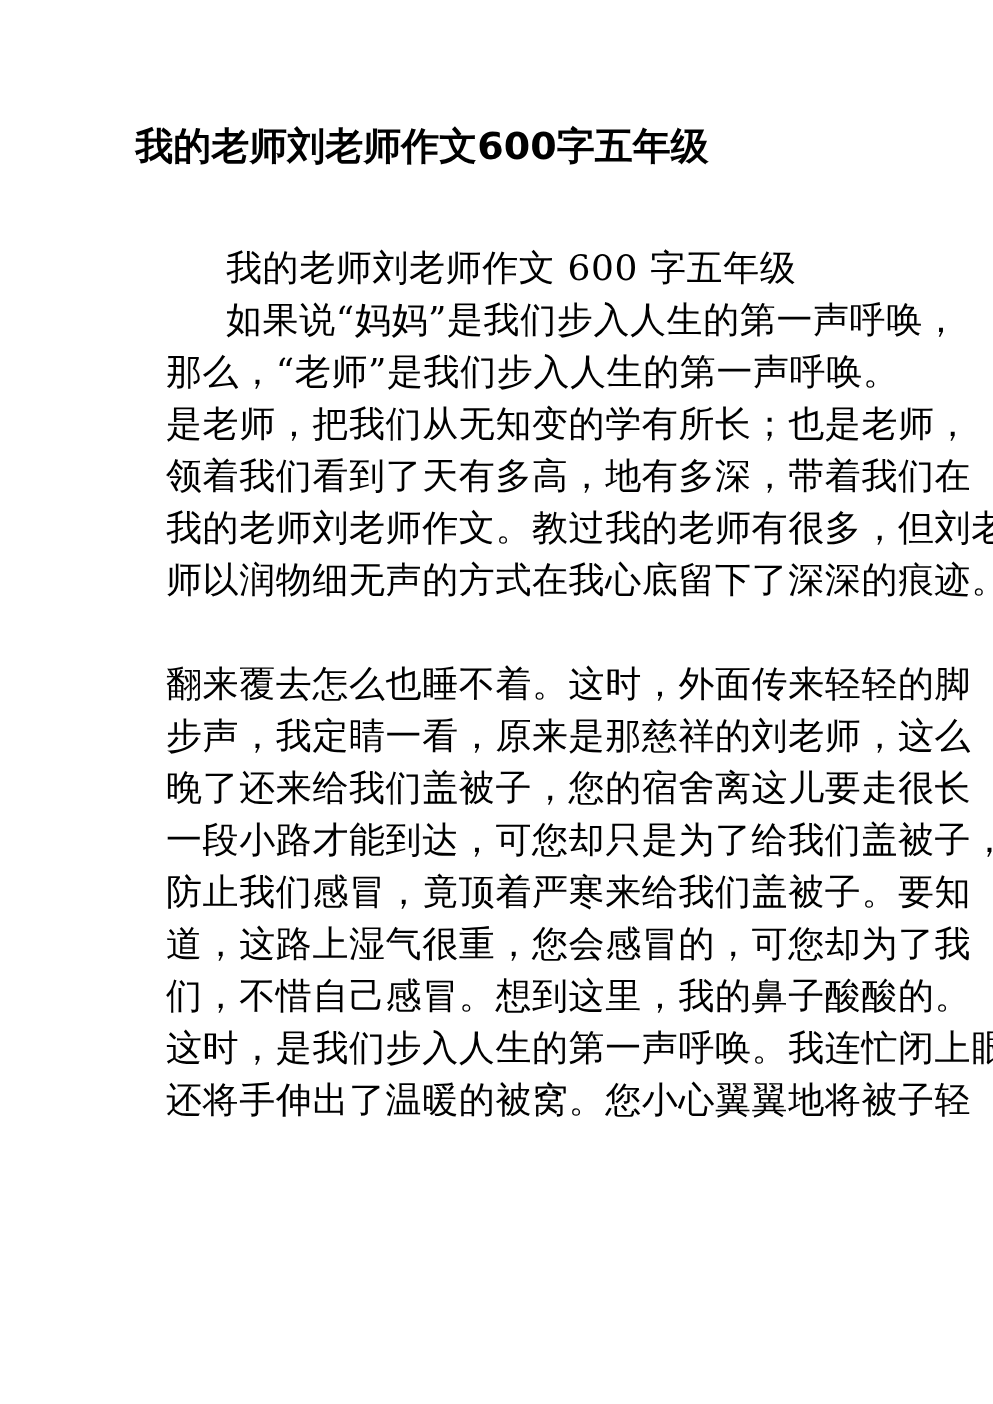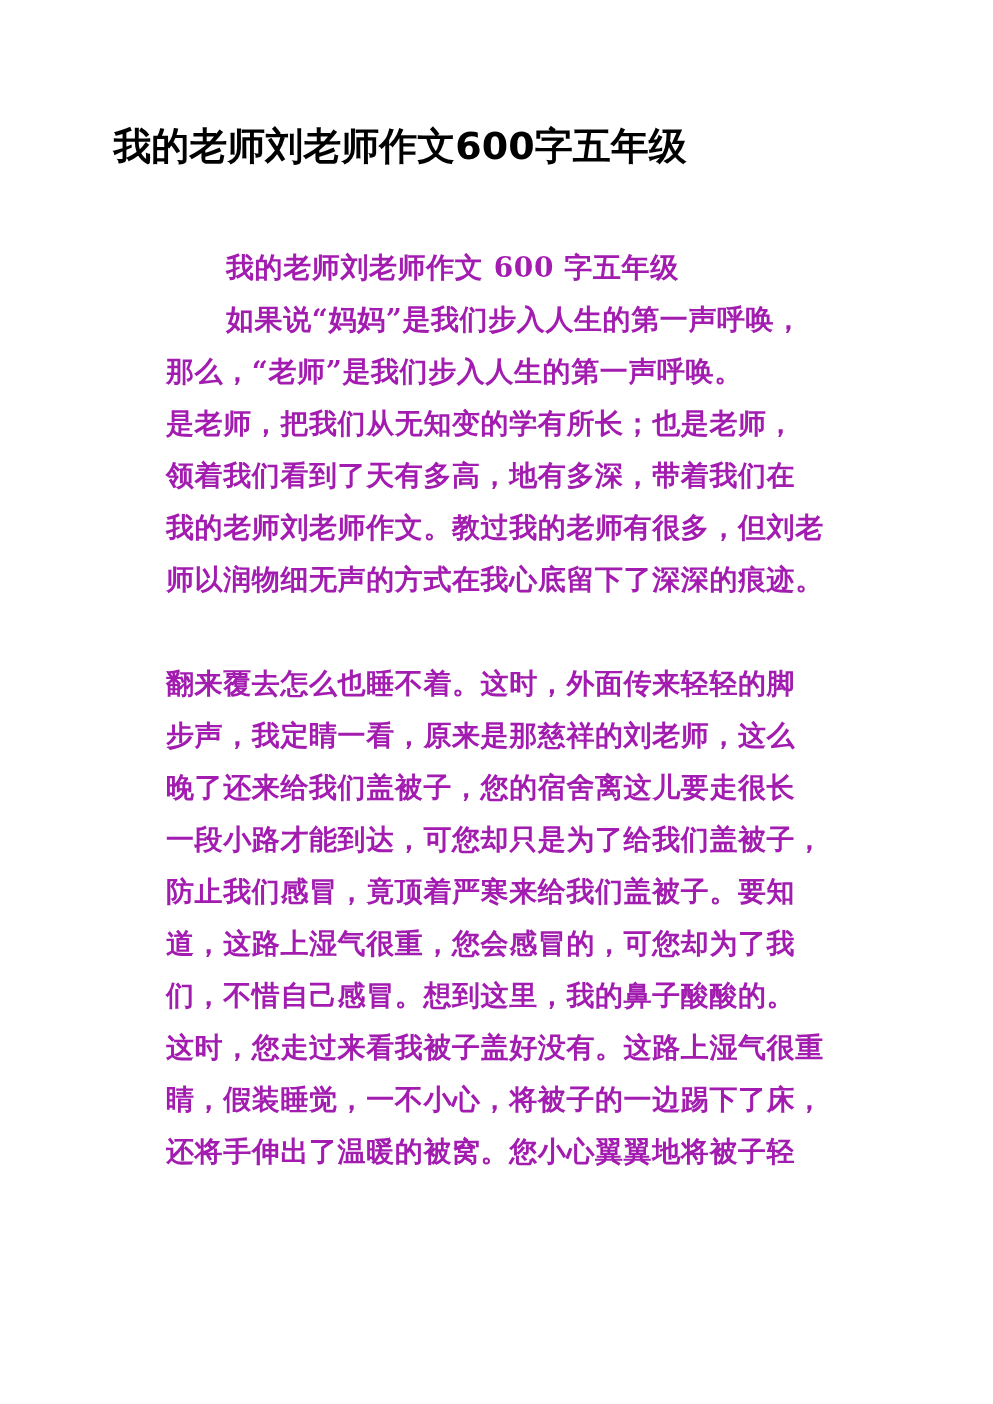--- a/index.html
+++ b/index.html
@@ -26,30 +26,30 @@
       left: 0;
       top: 118px;
       width: 800px;
       text-align: center;
       font-family: "DejaVu Sans", "Liberation Sans", sans-serif;
       font-weight: bold;
       font-size: 38px;
       line-height: 56px;
       letter-spacing: 0px;
       color: #000000;
+      padding-left: 22px;
     }
     .body {
       position: absolute;
       left: 166px;
       top: 242px;
       width: 700px;
       font-family: "DejaVu Serif", "Liberation Serif", serif;
-      font-size: 28px;
-      color: #a21caf;
-      font-weight: bold;
+      font-size: 36px;
+      color: #000000;
     }
     .line {
       height: 52px;
       line-height: 52px;
       white-space: nowrap;
       letter-spacing: 0.6px;
     }
     .line.indent {
       padding-left: 60px;
     }
@@ -81,18 +81,17 @@
     <div class="para-gap"></div>
 
     <div>
       <div class="line">翻来覆去怎么也睡不着。这时，外面传来轻轻的脚</div>
       <div class="line">步声，我定睛一看，原来是那慈祥的刘老师，这么</div>
       <div class="line">晚了还来给我们盖被子，您的宿舍离这儿要走很长</div>
       <div class="line">一段小路才能到达，可您却只是为了给我们盖被子，</div>
       <div class="line">防止我们感冒，竟顶着严寒来给我们盖被子。要知</div>
       <div class="line">道，这路上湿气很重，您会感冒的，可您却为了我</div>
       <div class="line">们，不惜自己感冒。想到这里，我的鼻子酸酸的。</div>
-      <div class="line">这时，您走过来看我被子盖好没有。这路上湿气很重</div>
-      <div class="line">睛，假装睡觉，一不小心，将被子的一边踢下了床，</div>
+      <div class="line">这时，是我们步入人生的第一声呼唤。我连忙闭上眼</div>
       <div class="line">还将手伸出了温暖的被窝。您小心翼翼地将被子轻</div>
     </div>
   </div>
 </div>
 
 </body></html>

